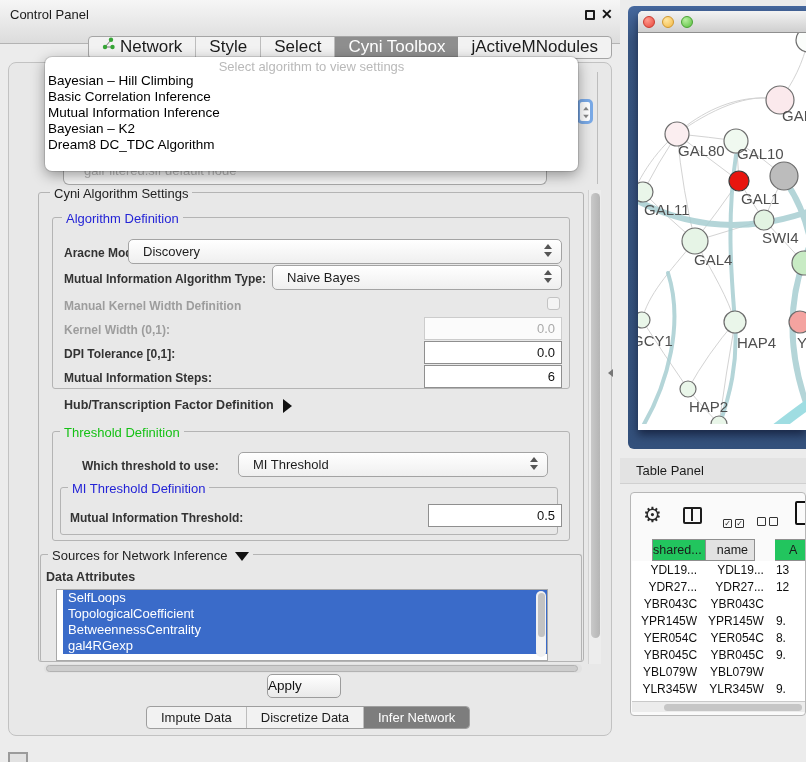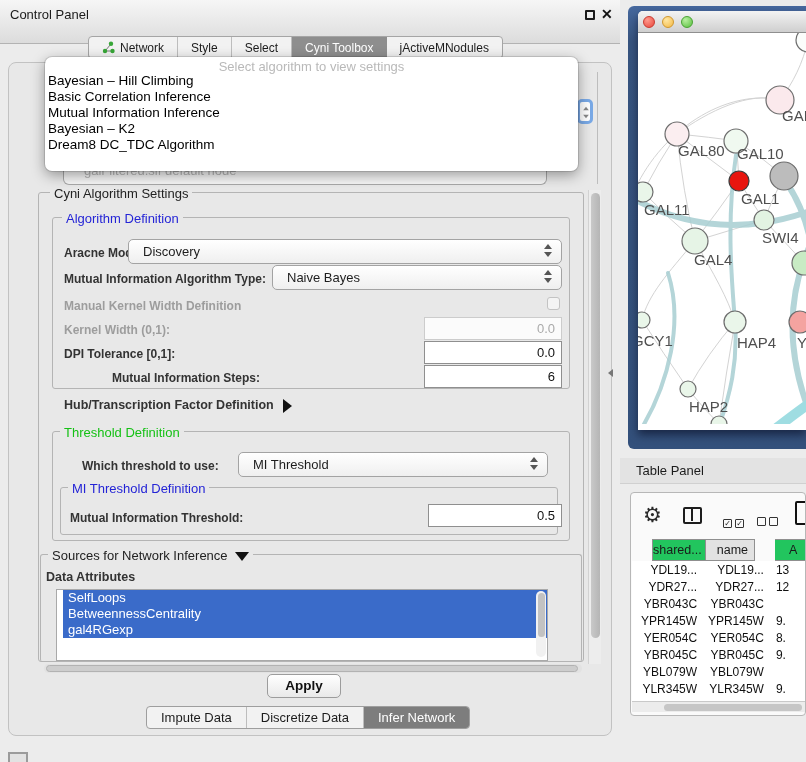--- a/index.html
+++ b/index.html
@@ -8,21 +8,21 @@
   .abs { position:absolute; }
 
   
   .cp-titlebar { left:0; top:0; width:620px; height:44px;
     background:linear-gradient(#f6f6f6,#dcdcdc); border-bottom:1px solid #b3b3b3; }
   .cp-title { position:absolute; left:10px; top:7px; font-size:13px; color:#1b1b1b; }
   .win-restore { position:absolute; left:585px; top:10px; width:10px; height:10px; border:2px solid #1a1a1a; border-radius:1px; }
   .win-close { position:absolute; left:601px; top:6px; font-size:14px; font-weight:bold; color:#111; }
 
   .tab-strip { left:88px; top:36px; height:23px; display:flex; border:1px solid #a5a5a5; border-radius:4px; overflow:hidden; background:#f2f2f2; }
-  .tab { padding:0 13px; font-size:12px; color:#1c1c1c; display:flex; align-items:center; gap:5px; border-right:1px solid #bdbdbd; }
+  .tab { padding:0 13px; font-size:17px; color:#1c1c1c; display:flex; align-items:flex-start; gap:5px; border-right:1px solid #bdbdbd; }
   .tab:last-child { border-right:none; }
   .tab.sel { background:#8e8e8e; color:#fff; border-right:none; }
 
   .content-panel { left:8px; top:62px; width:604px; height:674px; background:#e8e8e8;
     border:1px solid #c2c2c2; border-radius:8px; }
 
   
   .frag-combo { left:63px; top:170px; width:484px; height:15px; border:1px solid #a8a8a8; border-top:none;
     border-radius:0 0 6px 6px; background:#f6f6f6; overflow:hidden; }
   .frag-combo span { position:absolute; left:20px; top:-7px; font-size:13px; color:#b5b5b5; white-space:nowrap; }
@@ -58,21 +58,21 @@
   .attr-item { height:16px; font-size:13px; padding-left:5px; color:#fff; background:#3a6bc9; line-height:16px; white-space:nowrap; }
   .attr-scroll { position:absolute; left:536px; top:591px; width:10px; height:66px; background:#f1f1f1; border-radius:5px; }
   .attr-thumb { position:absolute; left:537.5px; top:593px; width:7px; height:44px; background:#c2c2c2; border-radius:4px; }
 
   .hscroll { left:44px; top:664px; width:538px; height:9px; background:#e2e2e2; border-radius:5px; }
   .hscroll-thumb { position:absolute; left:2px; top:1px; width:532px; height:7px; background:#cdcdcd; border:1px solid #b2b2b2; border-radius:4px; }
   .vscroll { left:588px; top:190px; width:13px; height:474px; background:#ededed; border-left:1px solid #d2d2d2; }
   .vscroll-thumb { position:absolute; left:1.5px; top:3px; width:9px; height:445px; background:linear-gradient(90deg,#c9c9c9,#b5b5b5); border-radius:5px; }
 
   .apply-btn { left:267px; top:674px; width:74px; height:24px; border:1px solid #9c9c9c; border-radius:5px;
-    background:linear-gradient(#ffffff,#e9e9e9); font-size:13.5px; color:#111; text-align:center; line-height:22px;font-weight:bold; }
+    background:linear-gradient(#ffffff,#e9e9e9); font-size:13.5px; color:#111; line-height:22px; }
 
   .bottom-strip { left:146px; top:706px; height:23px; display:flex; border:1px solid #9e9e9e; border-radius:4px; overflow:hidden; background:#f2f2f2; }
   .btab { padding:0 14px; font-size:13px; color:#1c1c1c; display:flex; align-items:center; border-right:1px solid #bdbdbd; }
   .btab:last-child { border-right:none; }
   .btab.sel { background:#7d7d7d; color:#fff; border-right:none; }
 
   .corner-chip { left:8px; top:752px; width:20px; height:12px; border:2px solid #9b9b9b; border-bottom:none; background:#e2e2e2; }
   .divider-grip { left:608px; top:369px; width:0; height:0; border-top:4px solid transparent; border-bottom:4px solid transparent; border-right:5px solid #777; }
 
   
@@ -192,21 +192,21 @@
 
 <div class="lbl dis" style="left:64px;top:299px;">Manual Kernel Width Definition</div>
 <div class="chk" style="left:547px;top:297px;"></div>
 
 <div class="lbl dis" style="left:64px;top:323px;">Kernel Width (0,1):</div>
 <div class="tfield dis" style="left:424px;top:317px;width:138px;">0.0</div>
 
 <div class="lbl" style="left:64px;top:347px;">DPI Tolerance [0,1]:</div>
 <div class="tfield" style="left:424px;top:341px;width:138px;">0.0</div>
 
-<div class="lbl" style="left:64px;top:371px;margin-left:48px;">Mutual Information Steps:</div>
+<div class="lbl" style="left:64px;top:371px;">Mutual Information Steps:</div>
 <div class="tfield" style="left:424px;top:365px;width:138px;">6</div>
 
 <div class="lbl" style="left:64px;top:398px;font-size:12.5px;">
   <span>Hub/Transcription Factor Definition</span><span class="tri-right"></span>
 </div>
 
 <div class="gbox" style="left:52px;top:431px;width:518px;height:110px;"></div>
 <div class="gtitle green" style="left:60px;top:425px;">Threshold Definition</div>
 
 <div class="lbl" style="left:82px;top:459px;">Which threshold to use:</div>
@@ -223,20 +223,21 @@
 <div class="lbl" style="left:70px;top:511px;">Mutual Information Threshold:</div>
 <div class="tfield" style="left:428px;top:504px;width:134px;">0.5</div>
 
 <div class="gbox" style="left:40px;top:554px;width:542px;height:108px;border-bottom:none;"></div>
 <div class="gtitle" style="left:48px;top:548px;">
   <span>Sources for Network Inference</span><span class="tri-down"></span>
 </div>
 <div class="lbl" style="left:46px;top:570px;font-size:12.5px;">Data Attributes</div>
 <div class="attr-list" id="attr-list">
     <div class="attr-item">SelfLoops</div>
+    <div class="attr-item">TopologicalCoefficient</div>
     <div class="attr-item">BetweennessCentrality</div>
     <div class="attr-item">gal4RGexp</div>
   </div>
 <div class="abs attr-scroll"></div>
 <div class="abs attr-thumb"></div>
 
 <div class="abs hscroll">
     <div class="hscroll-thumb"></div>
   </div>
 <div class="abs vscroll">

